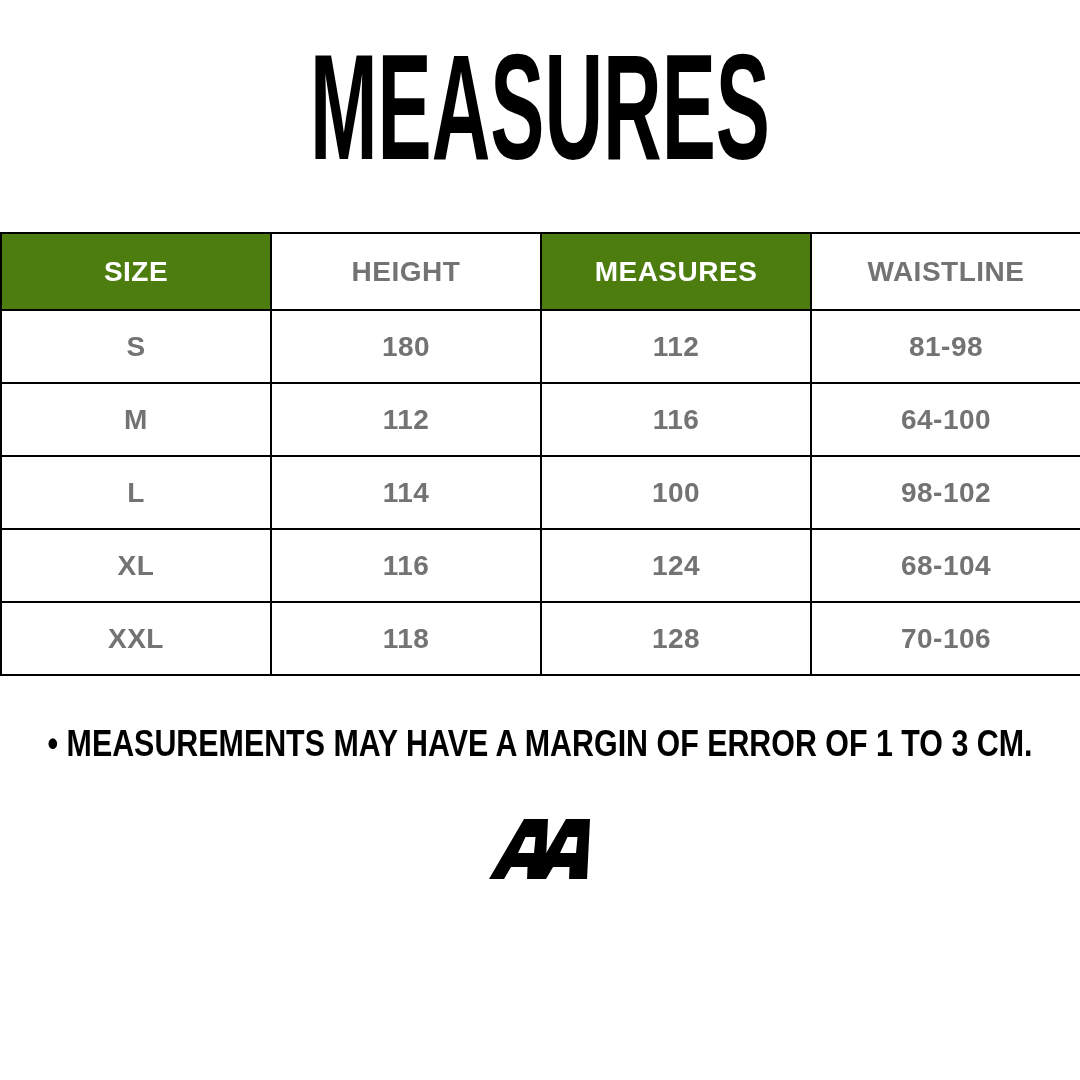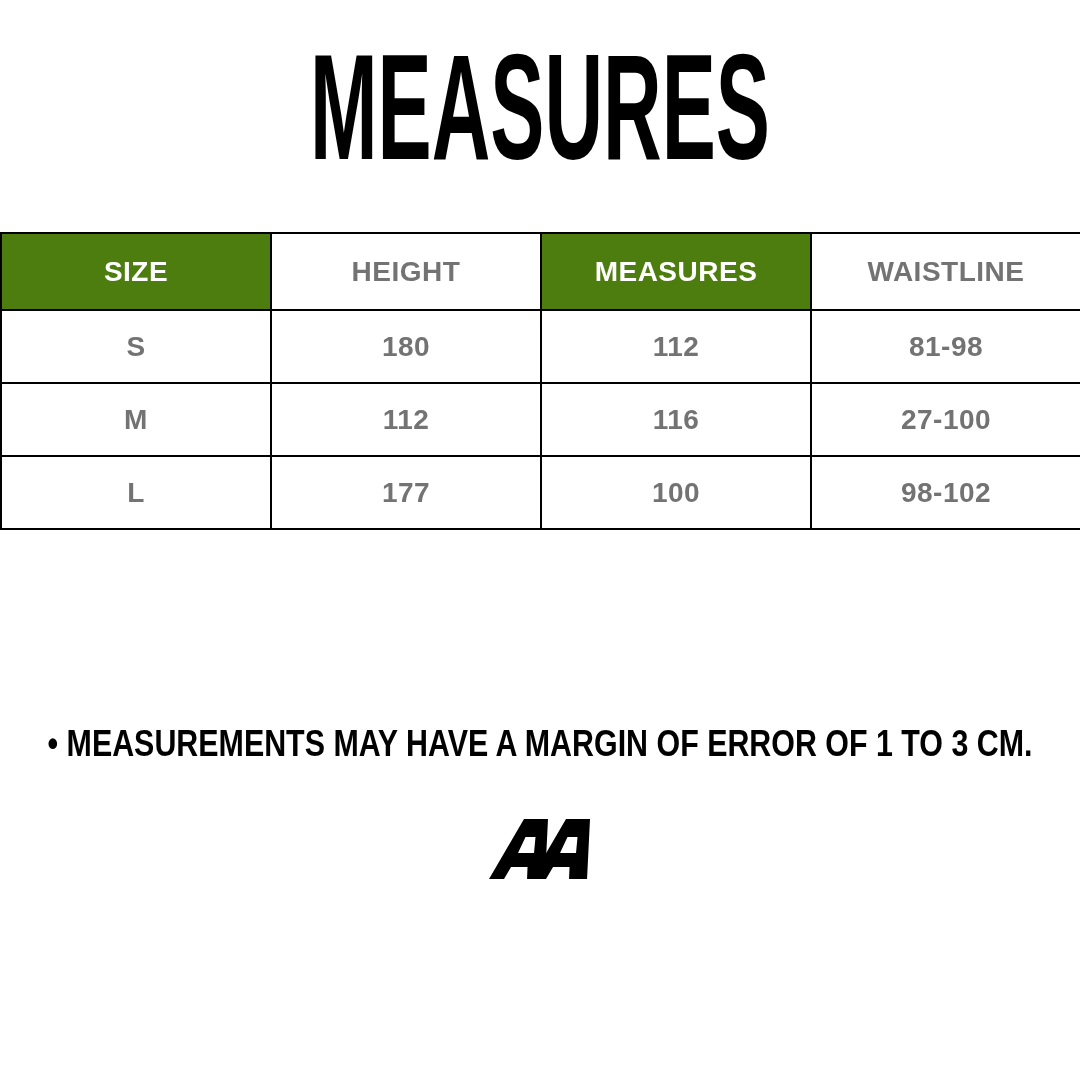--- a/index.html
+++ b/index.html
@@ -91,27 +91,39 @@
       <tr class="data-row">
         <td>S</td>
         <td>180</td>
         <td>112</td>
         <td>81-98</td>
       </tr>
       <tr class="data-row">
         <td>M</td>
         <td>112</td>
         <td>116</td>
-        <td>27-100</td>
+        <td>64-100</td>
       </tr>
       <tr class="data-row">
         <td>L</td>
-        <td>177</td>
+        <td>114</td>
         <td>100</td>
         <td>98-102</td>
+      </tr>
+      <tr class="data-row">
+        <td>XL</td>
+        <td>116</td>
+        <td>124</td>
+        <td>68-104</td>
+      </tr>
+      <tr class="data-row">
+        <td>XXL</td>
+        <td>118</td>
+        <td>128</td>
+        <td>70-106</td>
       </tr>
     </tbody>
   </table>
 
   <svg class="note-svg" width="1080" height="90">
     <text x="540" y="56" text-anchor="middle" font-size="37" textLength="985" lengthAdjust="spacingAndGlyphs">• MEASUREMENTS MAY HAVE A MARGIN OF ERROR OF 1 TO 3 CM.</text>
   </svg>
 
   <div class="logo-wrap">
     <svg width="112" height="62" viewBox="0 0 112 62">

